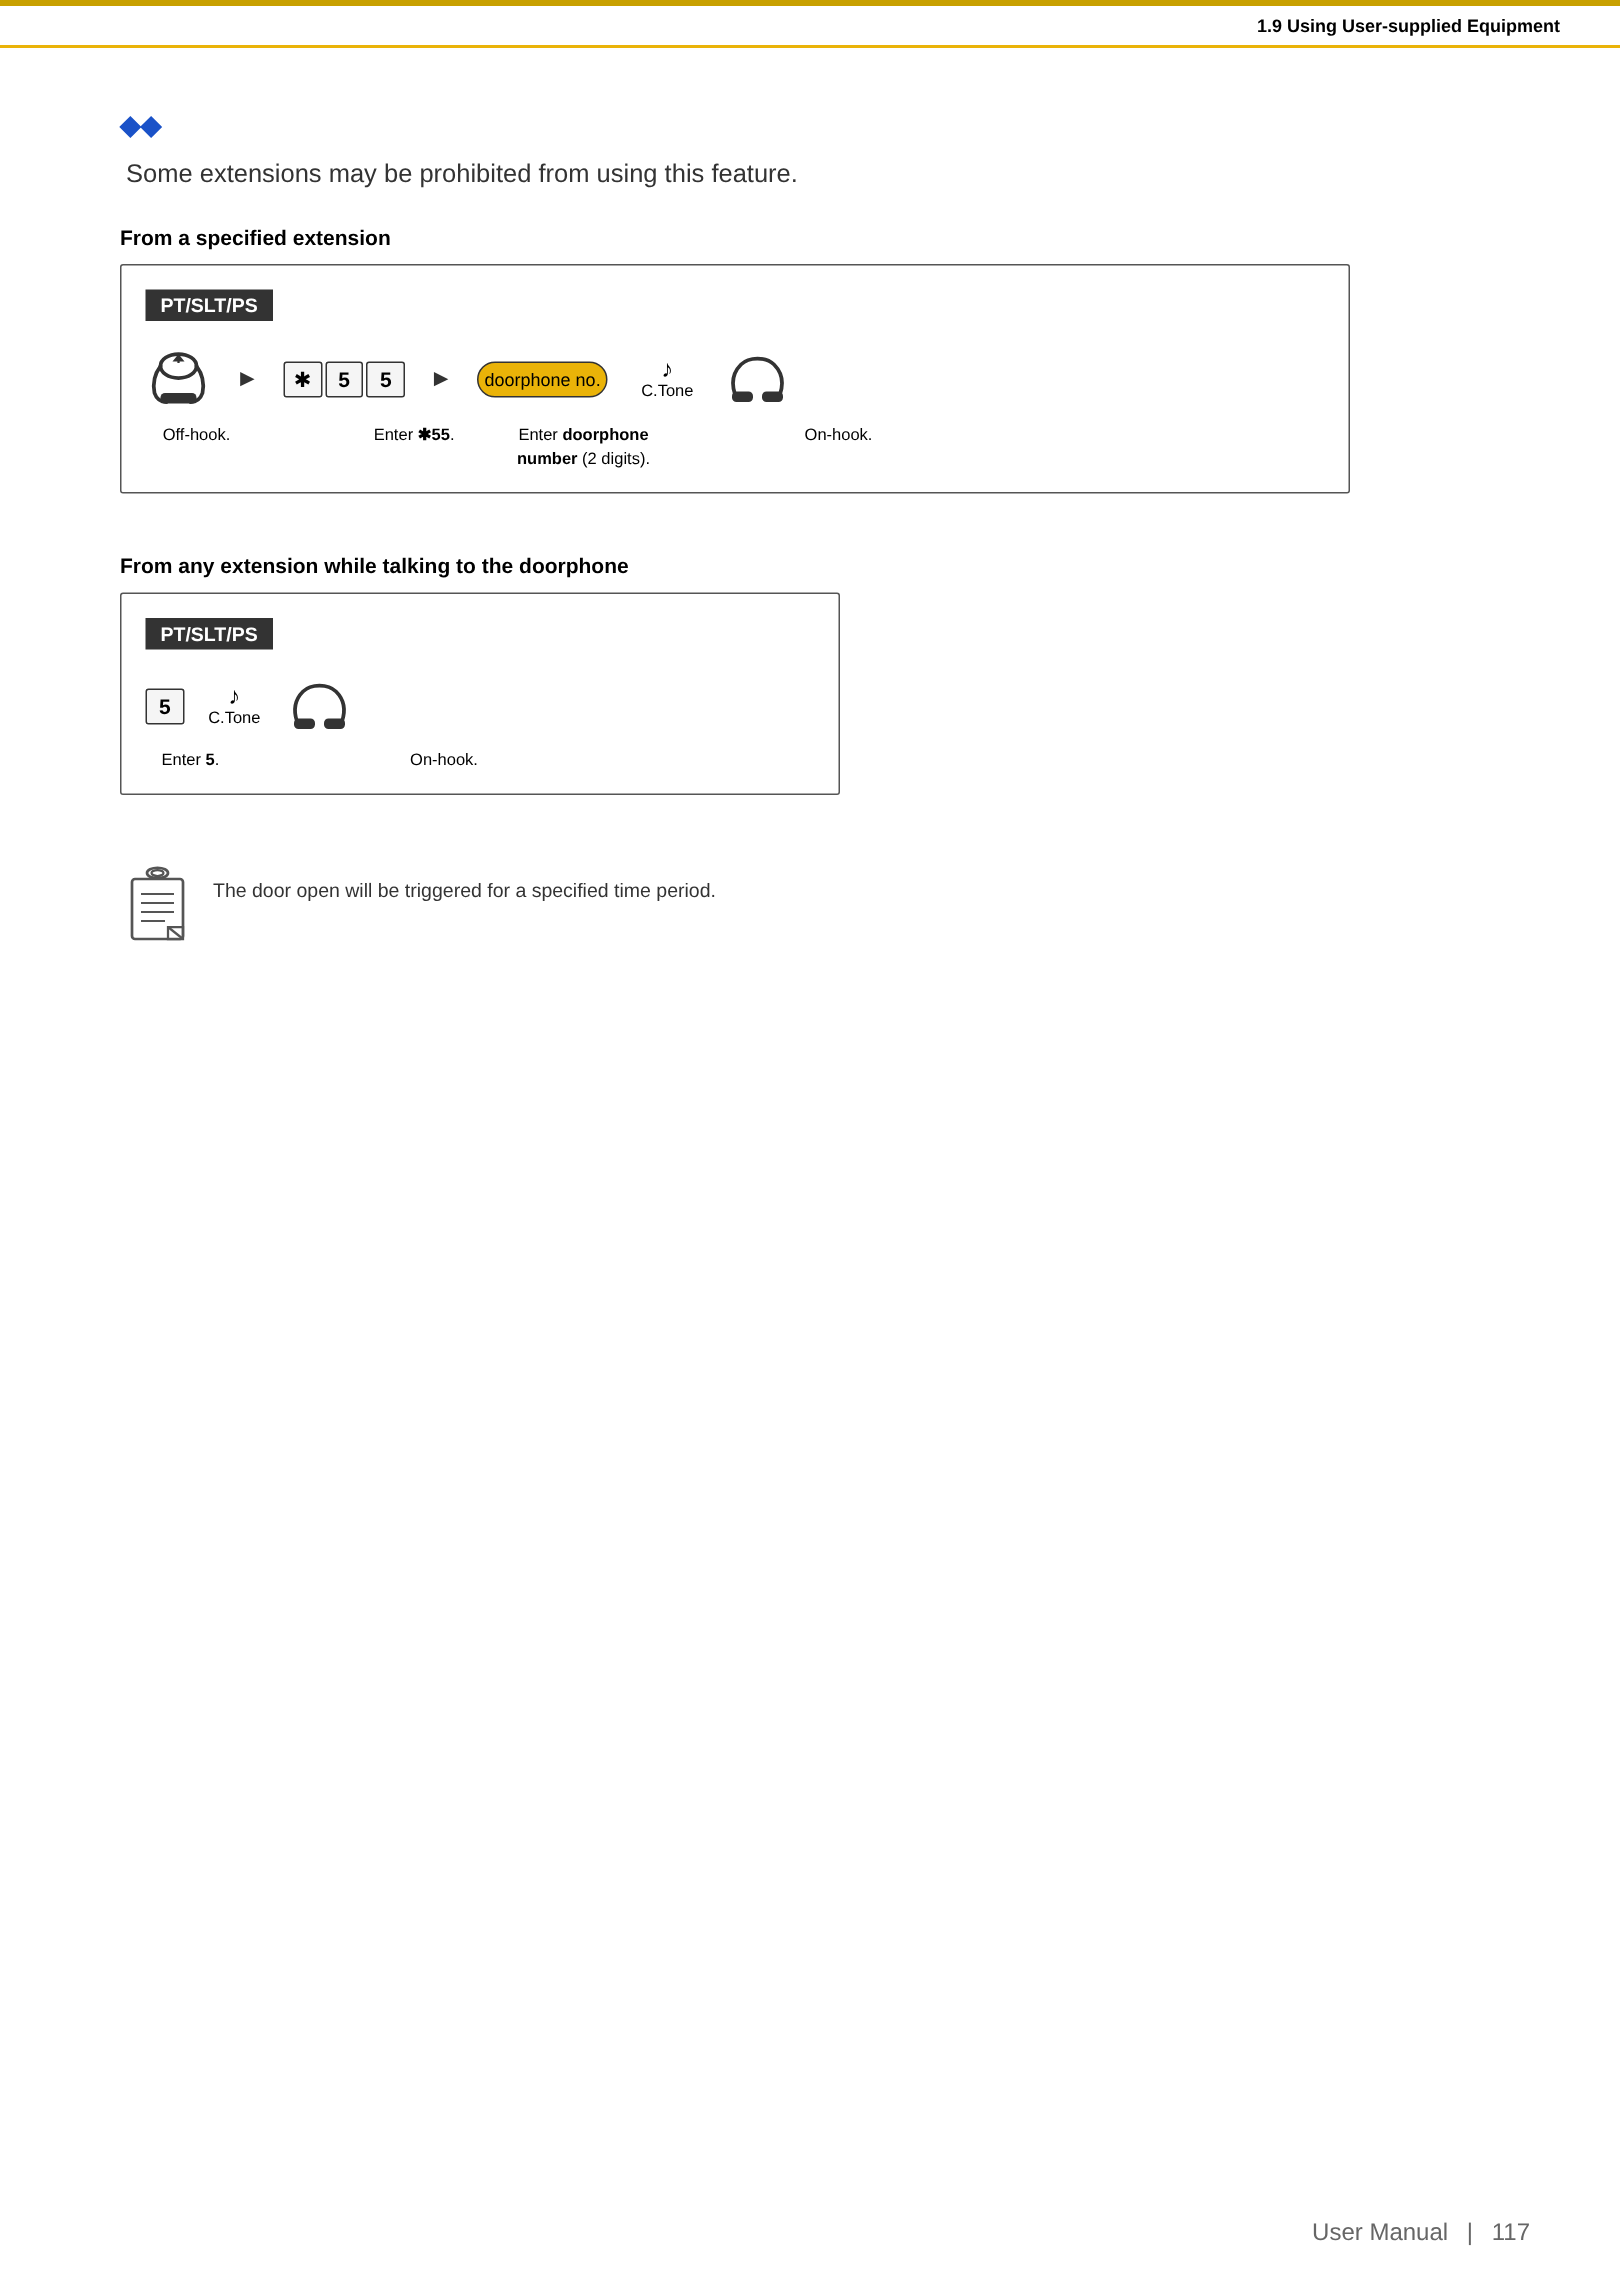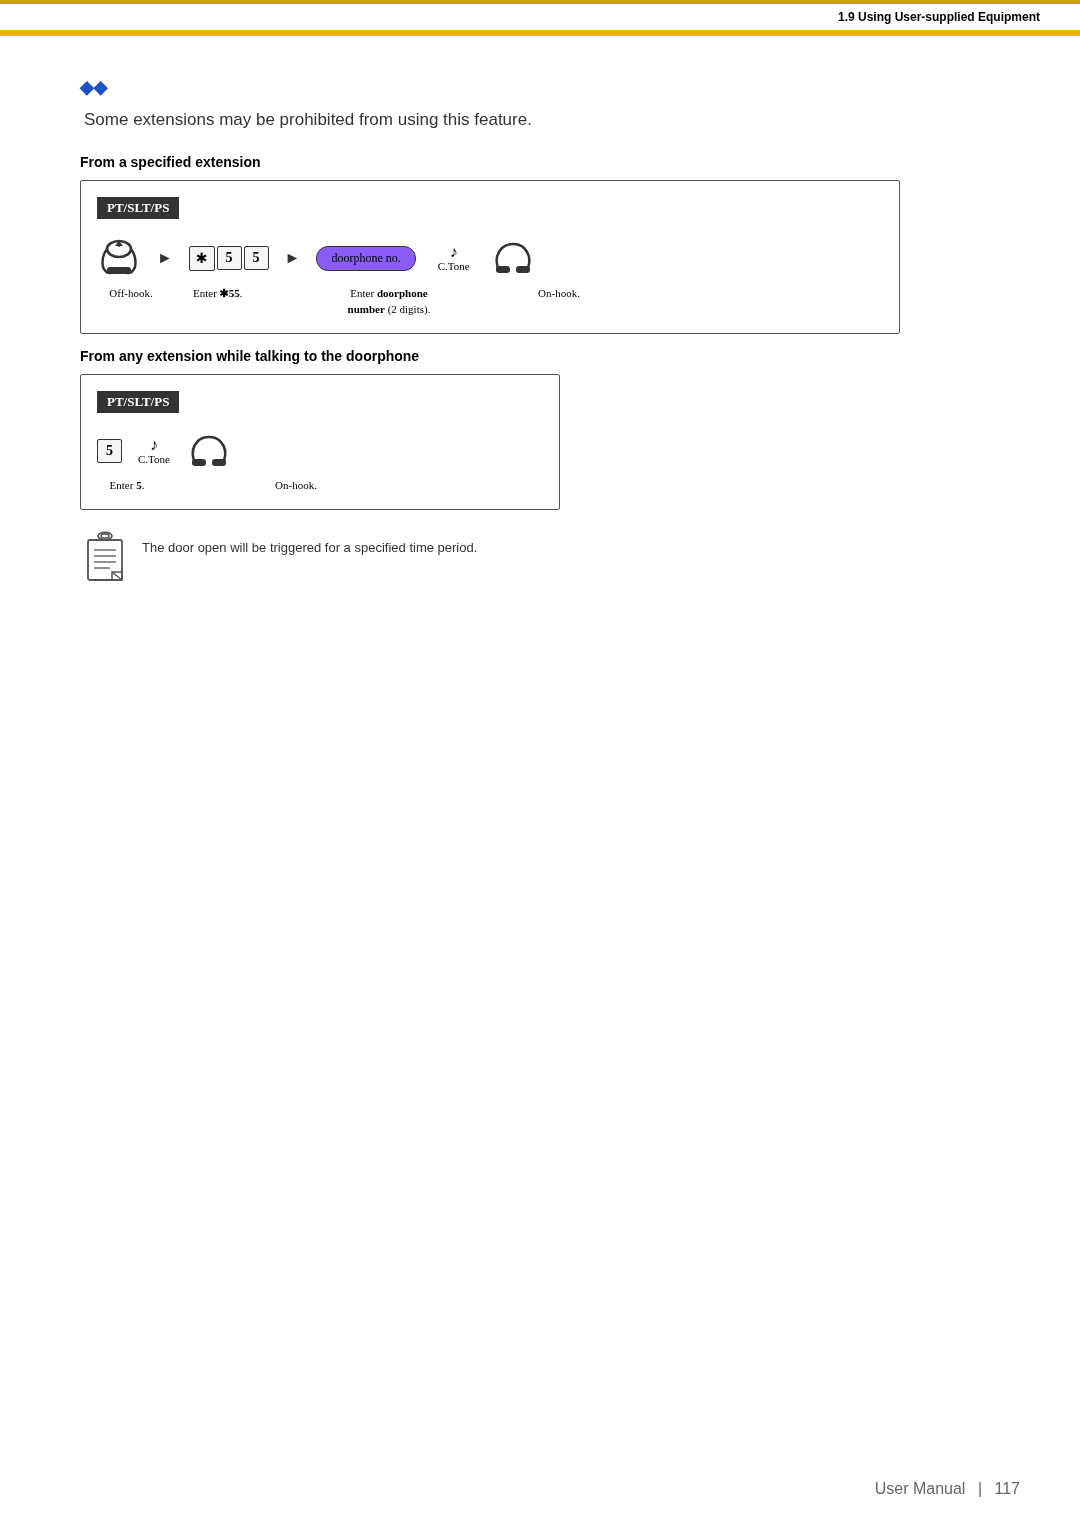--- a/index.html
+++ b/index.html
@@ -19,21 +19,21 @@
       width: 100%;
       margin-bottom: 0;
     }
 
     .header-bar {
       text-align: right;
       font-size: 12px;
       font-weight: bold;
       padding: 6px 40px 6px 0;
       color: #000;
-      border-bottom: 6px solid #eab308;
+      border-bottom: 2px solid #eab308;
     }
 
     .page-content {
       padding: 40px 80px 60px 80px;
     }
 
     .page-title {
       font-size: 22px;
       font-weight: bold;
       color: #1a52c8;
@@ -58,24 +58,23 @@
     .section-heading {
       font-size: 14px;
       font-weight: bold;
       margin-bottom: 10px;
     }
 
     .diagram-box {
       border: 1px solid #555;
       border-radius: 2px;
       padding: 16px 24px 16px 16px;
-      margin-bottom: 10px;
+      margin-bottom: 36px;
       display: inline-block;
       min-width: 820px;
-      font-family: Liberation Serif, serif;
     }
 
     .diagram-box-narrow {
       min-width: 480px;
     }
 
     .box-header {
       background: #333;
       color: #fff;
       font-weight: bold;
@@ -145,23 +144,23 @@
       align-items: center;
       justify-content: center;
       min-width: 22px;
       min-height: 24px;
     }
 
     
     .doorphone-box {
       border: 1.5px solid #333;
       border-radius: 12px;
-      padding: 4px 14px;
+      padding: 4px 4px;
       font-size: 12px;
-      background: #8b5cf6;
+      background: #eab308;
     }
 
     
     .ctone-group {
       display: flex;
       flex-direction: column;
       align-items: center;
       gap: 0px;
     }
 
@@ -318,21 +317,21 @@
         </div>
       </div>
     </div>
 
     
     <div style="display:flex; align-items:flex-start; gap:0; margin-top:4px;">
       <div style="min-width:68px; text-align:center;">
         <span class="label-offhook">Off-hook.</span>
       </div>
       <div style="min-width:28px;"></div>
-      <div style="min-width:110px; text-align:left;">
+      <div style="min-width:110px; text-align:right;">
         <span class="label-enter55">Enter <b>✱55</b>.</span>
       </div>
       <div style="min-width:16px;"></div>
       <div style="min-width:140px; text-align:center;">
         <span class="label-doorphone">Enter <b>doorphone<br>number</b> (2 digits).</span>
       </div>
       <div style="min-width:70px;"></div>
       <div style="min-width:60px; text-align:center;">
         <span style="font-size:11px;">On-hook.</span>
       </div>

